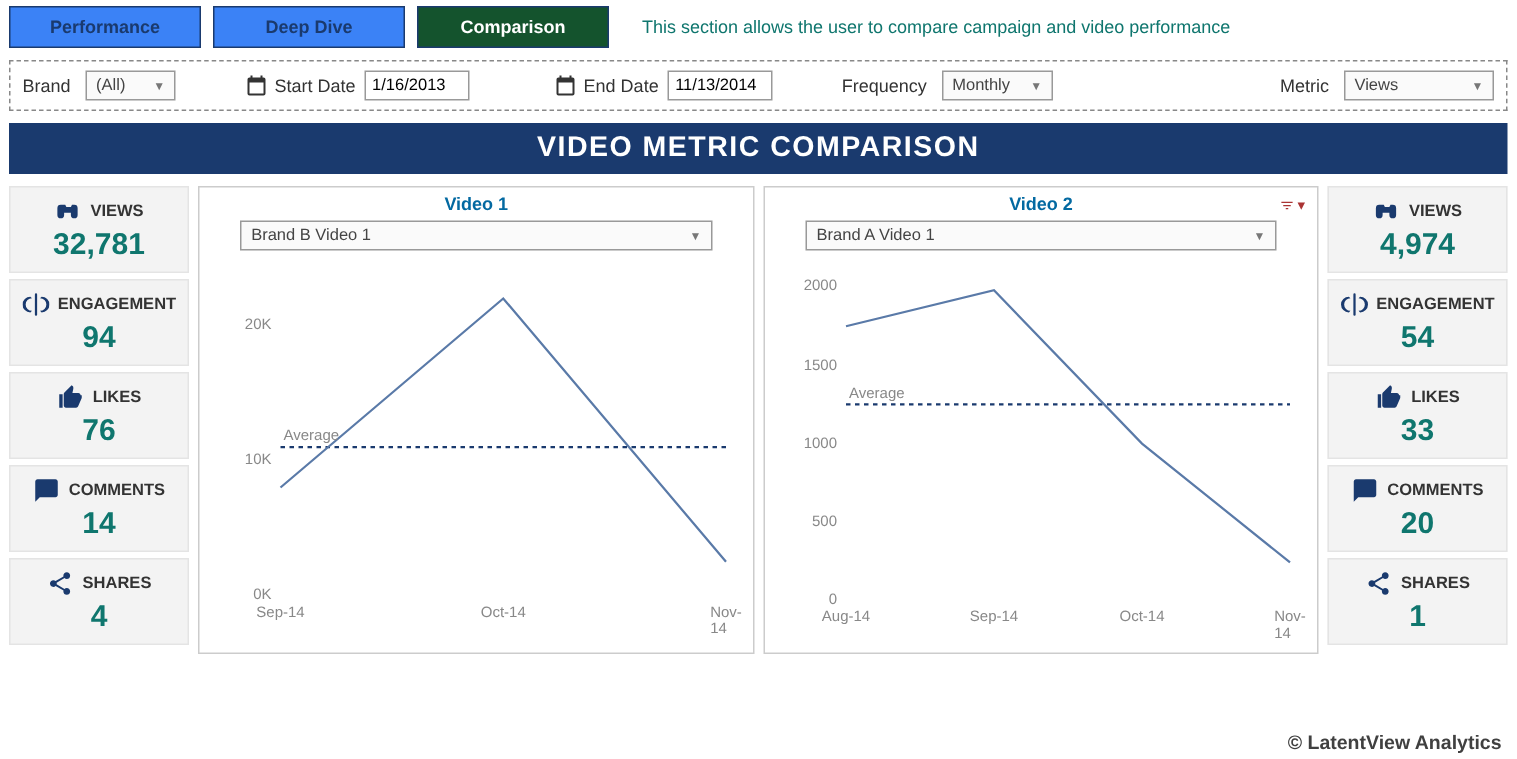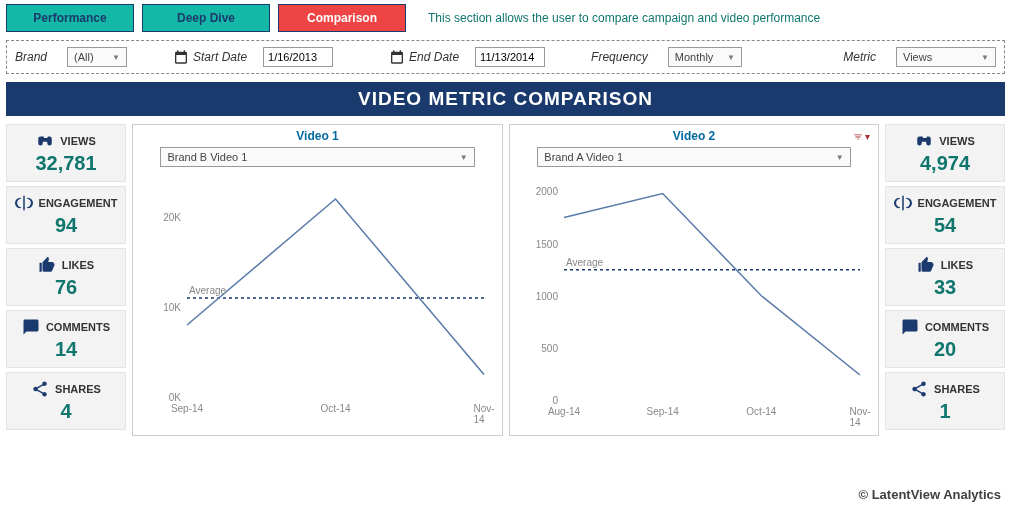--- a/index.html
+++ b/index.html
@@ -1,23 +1,23 @@
 <!DOCTYPE html>
 <html><head>
 <meta charset="utf-8">
 <style>
   * { box-sizing: border-box; }
   html, body { margin:0; padding:0; font-family: Arial, Helvetica, sans-serif; font-size:12px; color:#333; background:#fff; }
   .wrap { width:1011px; height:506px; position:relative; padding:4px 6px; }
   .tabs { display:flex; align-items:center; gap:8px; margin-bottom:8px; }
-  .tab { width:128px; height:28px; line-height:26px; text-align:center; border:1px solid #1a3a6e; color:#1a3a6e; font-weight:bold; background:#14b8a6; cursor:pointer; }
-  .tab.active { background:#ef4444; color:#fff; }
+  .tab { width:128px; height:28px; line-height:26px; text-align:center; border:1px solid #1a3a6e; color:#1a3a6e; font-weight:bold; background:#3b82f6; cursor:pointer; }
+  .tab.active { background:#14532d; color:#fff; }
   .desc { font-size:12px; color:#0f766e; margin-left:14px; }
   .filterbar { border:1px dashed #888; padding:6px 8px; display:flex; align-items:center; gap:8px; margin-bottom:8px; }
-  .flabel { font-size:12px; color:#333; margin-right:12px;font-style:italic; }
+  .flabel { font-size:12px; color:#333; margin-right:2px; }
   .dropdown { display:inline-flex; align-items:center; justify-content:space-between; border:1px solid #999; background:#fafafa; padding:2px 6px; font-size:11px; color:#444; cursor:pointer; min-width:60px; height:20px; }
   .dropdown .caret { font-size:8px; color:#777; margin-left:6px; }
   .dateinput { display:inline-flex; align-items:center; }
   .cal { width:16px; height:16px; color:#333; display:inline-flex; align-items:center; justify-content:center; }
   .txtin { border:1px solid #999; background:#fff; font-size:11px; padding:2px 4px; width:70px; height:20px; margin-left:4px; }
   .gap { flex:0 0 auto; }
   .header-band { background:#1a3a6e; color:#fff; text-align:center; font-weight:bold; letter-spacing:1px; padding:6px 0; margin-bottom:8px; font-size:19px; }
   .body { display:flex; gap:6px; }
   .metrics { width:120px; display:flex; flex-direction:column; gap:4px; }
   .mcard { background:#f3f3f3; border:1px solid #e4e4e4; padding:4px 6px; display:flex; flex-direction:column; align-items:center; min-height:58px; justify-content:center; }

